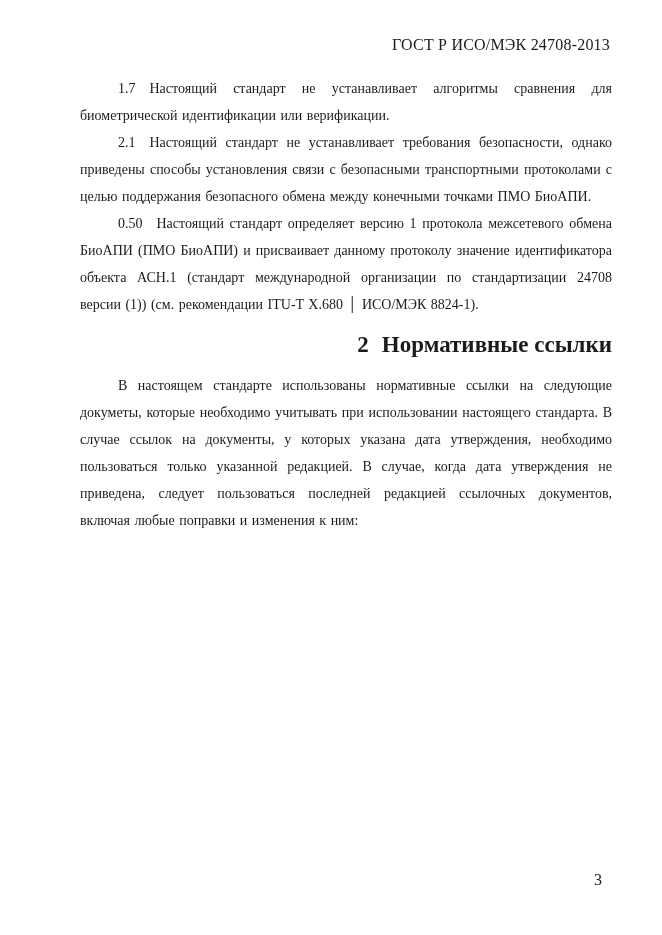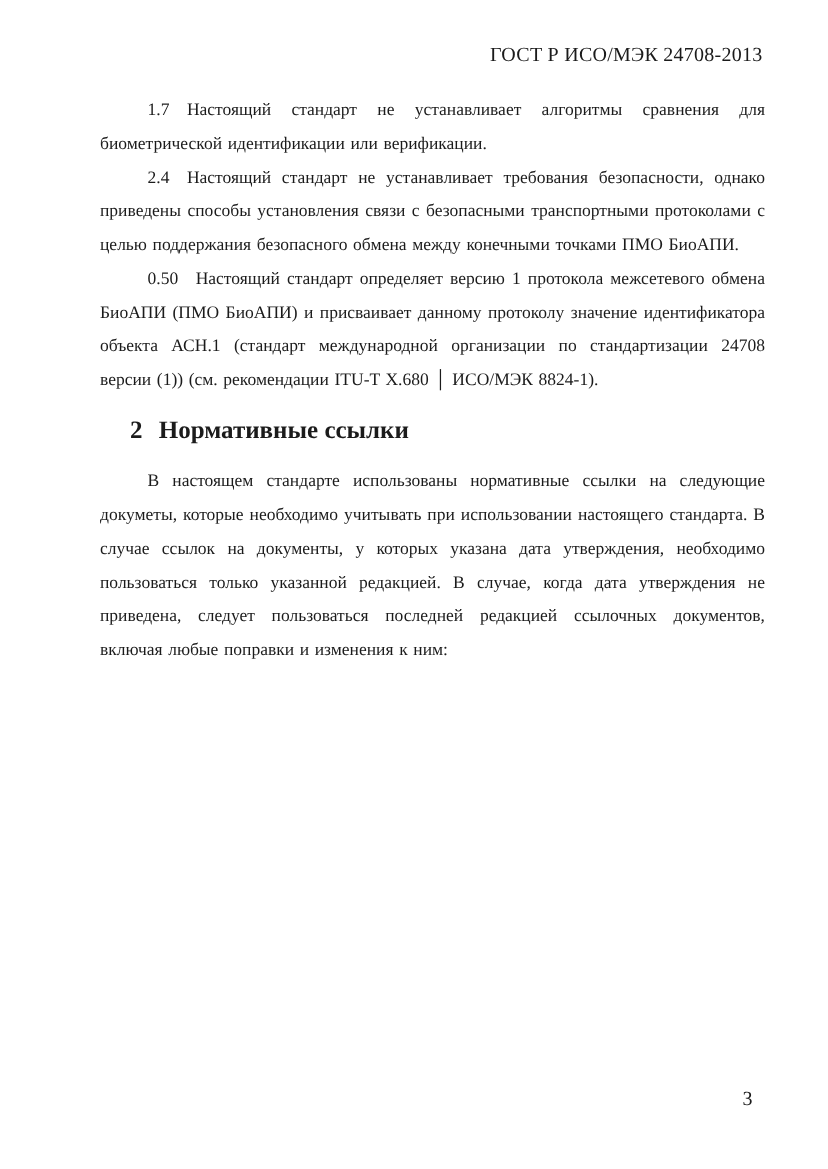--- a/index.html
+++ b/index.html
@@ -39,24 +39,24 @@
     .para .cnum {
       margin-right: 14px;
     }
     .para.cut {
       
       text-align-last: justify;
     }
     .sec-heading {
       margin: 13px 0 14px 0;
       padding-left: 24px;
-      font-size: 20px;
+      font-size: 23px;
       font-weight: bold;
       line-height: 27px;
-      text-align: left;
+      text-align: right;
       text-indent: 0;
     }
     .sec-heading .hnum {
       margin-right: 13px;
     }
     .page-number {
       position: absolute;
       right: 60px;
       bottom: 46px;
       font-size: 16px;
@@ -69,21 +69,21 @@
 <div class="page">
 
   <header class="doc-header">
     <span>ГОСТ Р ИСО/МЭК 24708-2013</span>
   </header>
 
   <main class="doc-body">
 
     <p class="para"><span class="cnum">1.7</span><span>Настоящий стандарт не устанавливает алгоритмы сравнения для биометрической идентификации или верификации.</span></p>
 
-    <p class="para"><span class="cnum">2.4</span><span>Настоящий стандарт не устанавливает требования безопасности, однако приведены способы установления связи с безопасными транспортными протоколами с целью поддержания безопасного обмена между конечными точками ПМО БиоАПИ.</span></p>
+    <p class="para"><span class="cnum">2.1</span><span>Настоящий стандарт не устанавливает требования безопасности, однако приведены способы установления связи с безопасными транспортными протоколами с целью поддержания безопасного обмена между конечными точками ПМО БиоАПИ.</span></p>
 
 
     <p class="para"><span class="cnum">0.50</span><span>Настоящий стандарт определяет версию 1 протокола межсетевого обмена БиоАПИ (ПМО БиоАПИ) и присваивает данному протоколу значение идентификатора объекта АСН.1 (стандарт международной организации по стандартизации 24708 версии (1)) (см. рекомендации ITU-T X.680 │ ИСО/МЭК 8824-1).</span></p>
 
 
     <h2 class="sec-heading"><span class="hnum">2</span><span>Нормативные ссылки</span></h2>
 
     <p class="para"><span>В настоящем стандарте использованы нормативные ссылки на следующие докуметы, которые необходимо учитывать при использовании настоящего стандарта. В случае ссылок на документы, у которых указана дата утверждения, необходимо пользоваться только указанной редакцией. В случае, когда дата утверждения не приведена, следует пользоваться последней редакцией ссылочных документов, включая любые поправки и изменения к ним:</span></p>
 
 

